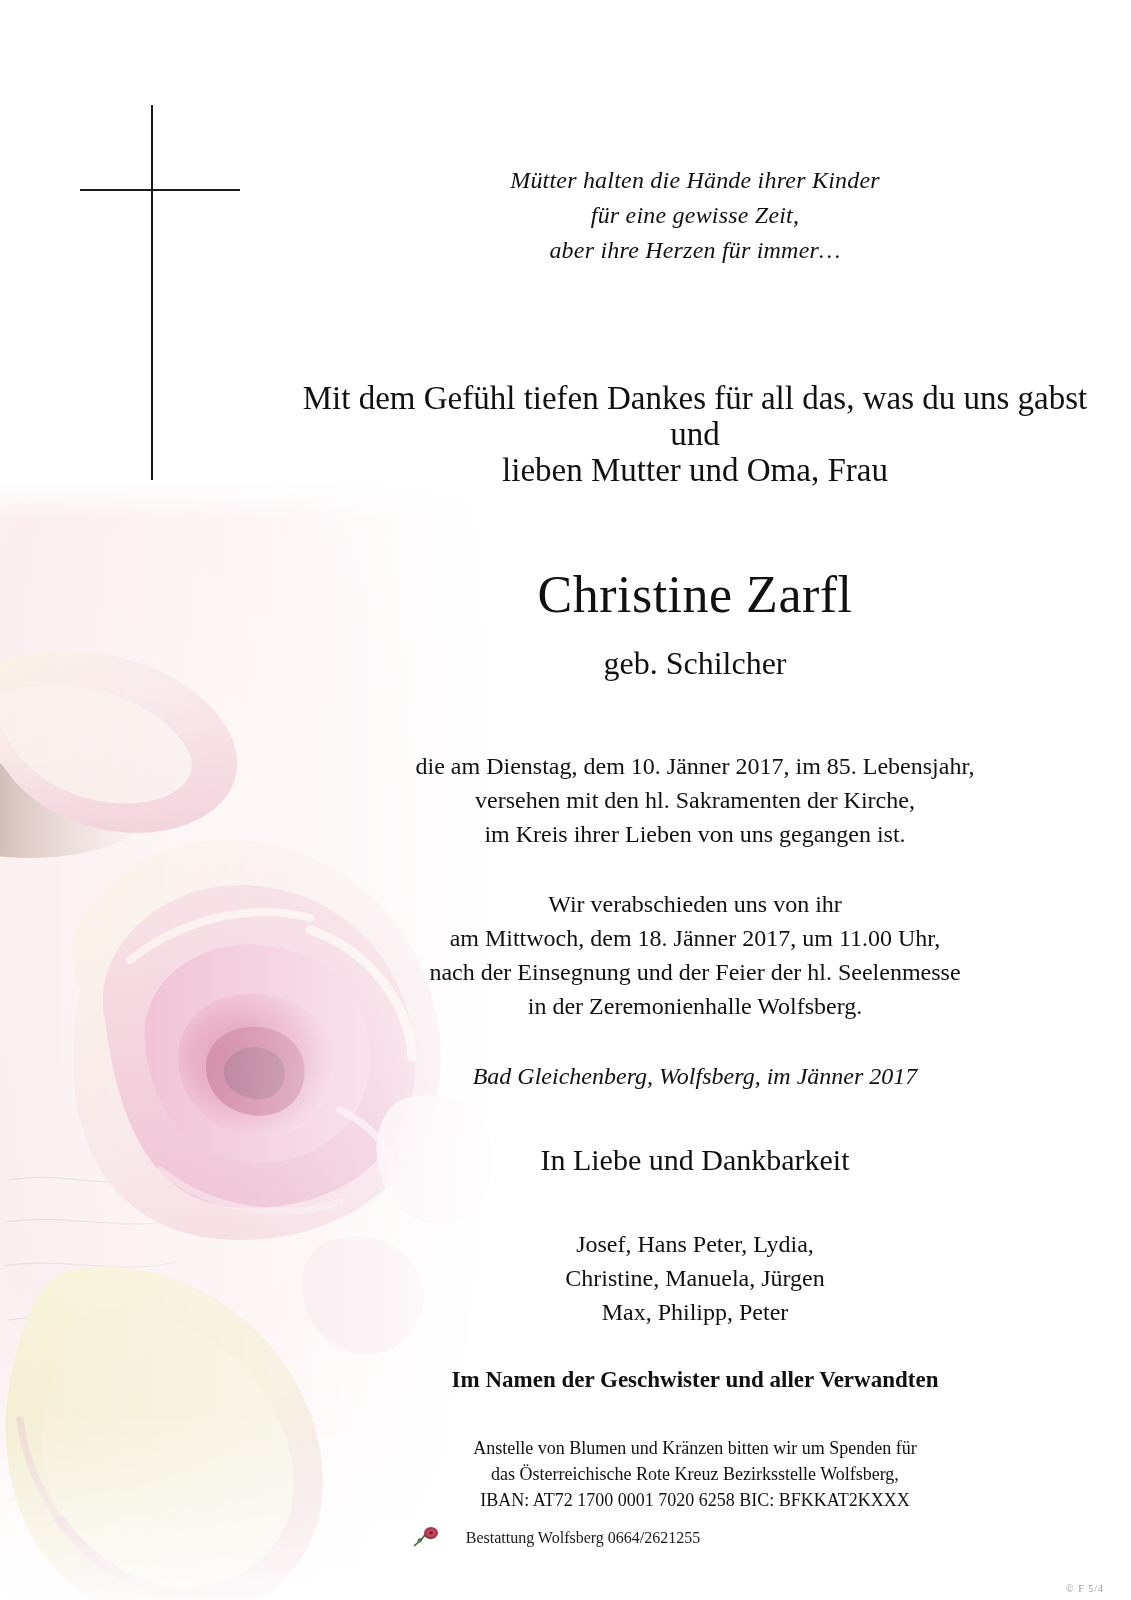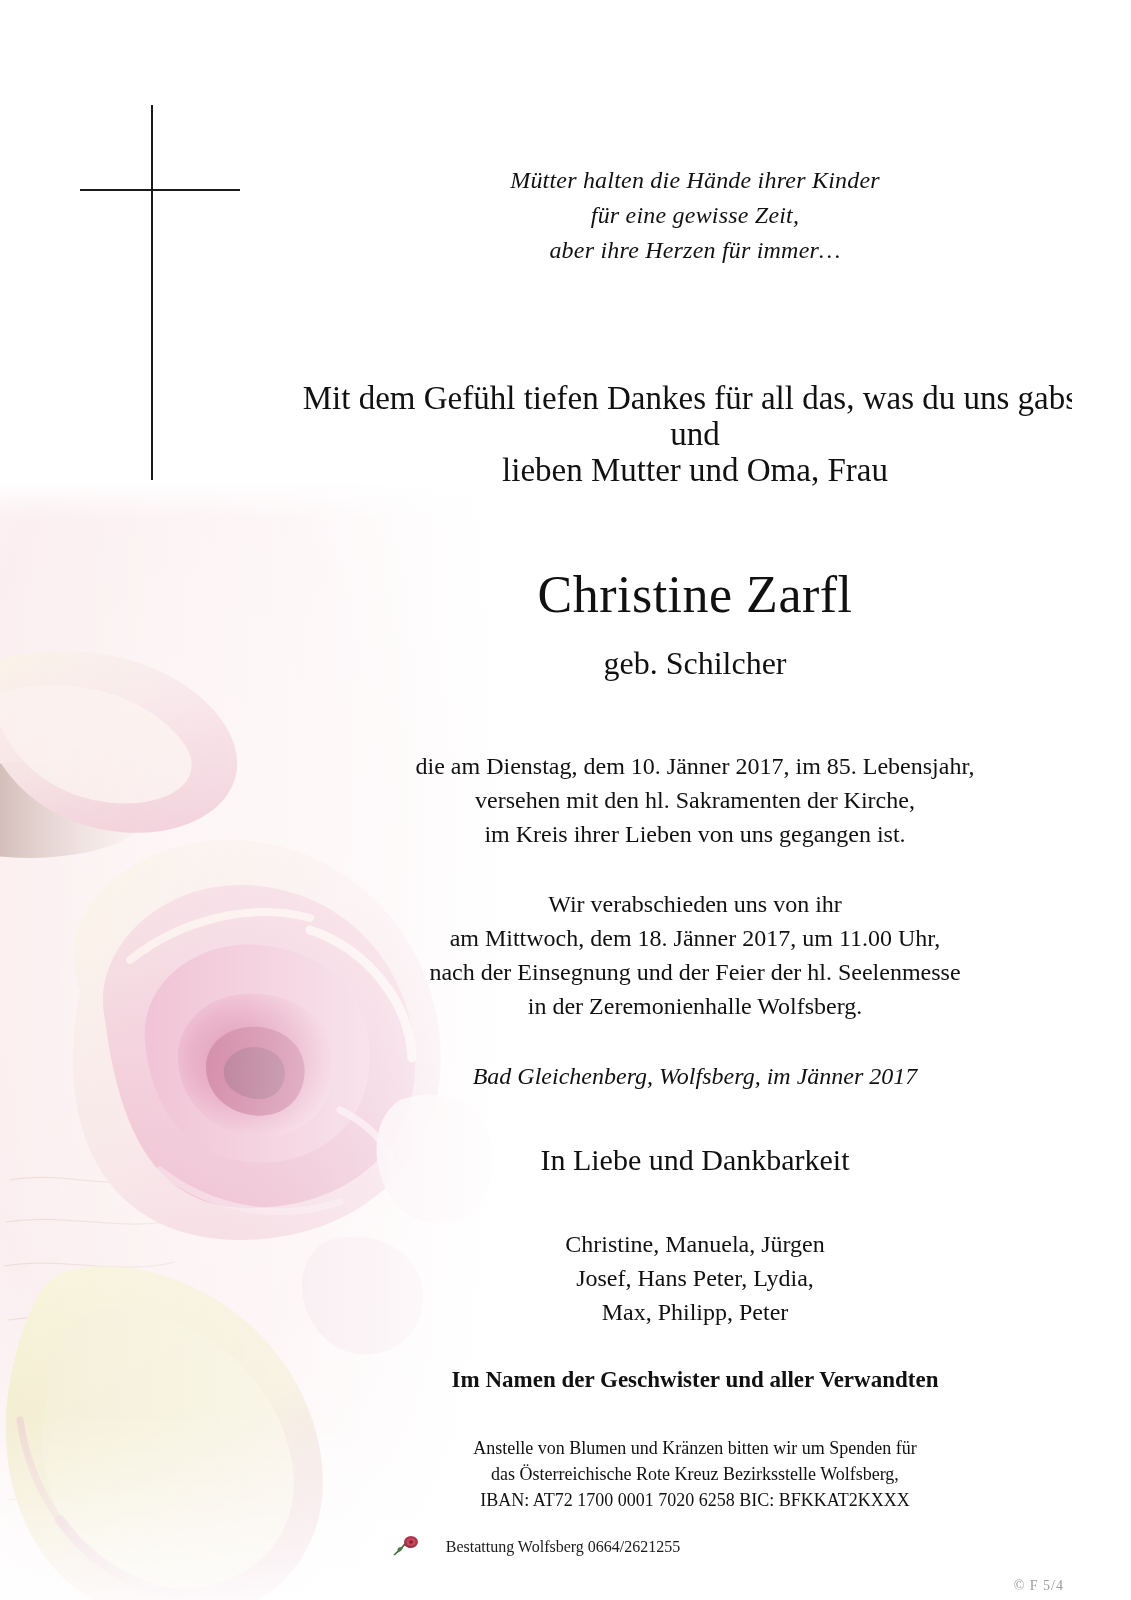--- a/index.html
+++ b/index.html
@@ -8,20 +8,21 @@
     background: #ffffff;
   }
   #page {
     position: relative;
     width: 1072px;
     height: 1600px;
     background: #ffffff;
     overflow: hidden;
     font-family: "Liberation Serif", serif;
     color: #111111;
+    padding-left: 40px;
   }
 
   
   .rose-art {
     position: absolute;
     left: 0;
     top: 480px;
     width: 520px;
     height: 1120px;
     pointer-events: none;
@@ -118,40 +119,40 @@
     margin-top: 40px;
     font-size: 18px;
     line-height: 26px;
   }
 
   
   .footer {
     position: absolute;
     left: 0;
     right: 0;
-    bottom: 40px;
+    bottom: 49px;
     display: flex;
     align-items: center;
     justify-content: center;
     gap: 24px;
   }
   .footer .label {
     font-size: 16px;
     color: #1a1a1a;
   }
   .footer .rose-mini {
     width: 30px;
     height: 26px;
     display: block;
   }
   .corner-mark {
     position: absolute;
     right: 8px;
     bottom: 6px;
-    font-size: 14px;
+    font-size: 10px;
     color: #9b9b9b;
     letter-spacing: 1px;
     text-align: center;
   }
 </style>
 </head>
 <body>
 
 <div id="page">
 
@@ -277,22 +278,22 @@
       <div>am Mittwoch, dem 18. Jänner 2017, um 11.00 Uhr,</div>
       <div>nach der Einsegnung und der Feier der hl. Seelenmesse</div>
       <div>in der Zeremonienhalle Wolfsberg.</div>
     </div>
 
     <div class="block place">Bad Gleichenberg, Wolfsberg, im Jänner 2017</div>
 
     <div class="thanks">In Liebe und Dankbarkeit</div>
 
     <div class="family">
+      <div>Josef, Hans Peter, Lydia,</div>
       <div>Christine, Manuela, Jürgen</div>
-      <div>Josef, Hans Peter, Lydia,</div>
       <div>Max, Philipp, Peter</div>
     </div>
 
     <div class="siblings">Im Namen der Geschwister und aller Verwandten</div>
 
     <div class="donations">
       <div>Anstelle von Blumen und Kränzen bitten wir um Spenden für</div>
       <div>das Österreichische Rote Kreuz Bezirksstelle Wolfsberg,</div>
       <div>IBAN: AT72 1700 0001 7020 6258 BIC: BFKKAT2KXXX</div>
     </div>

